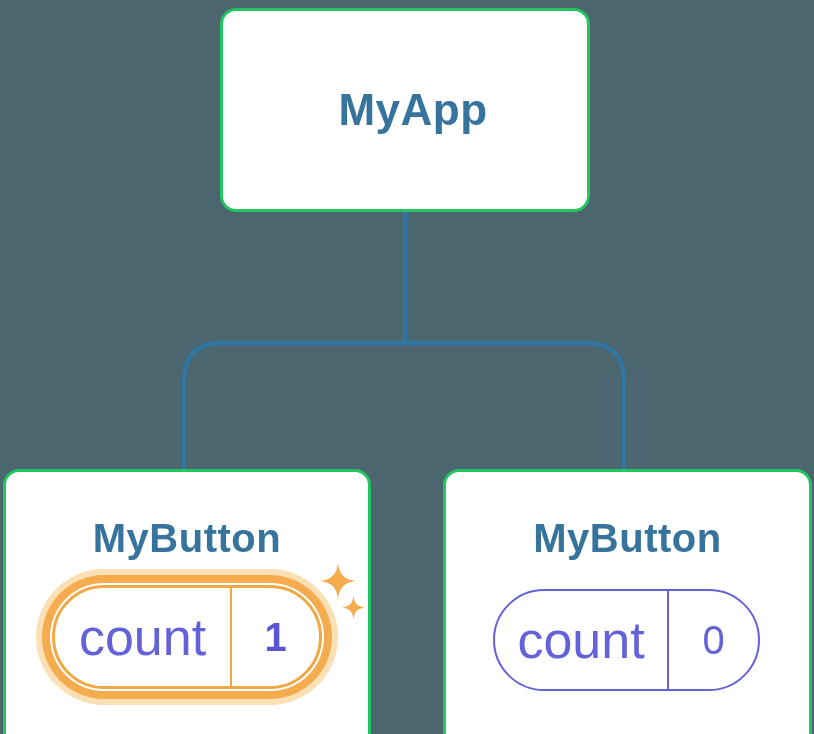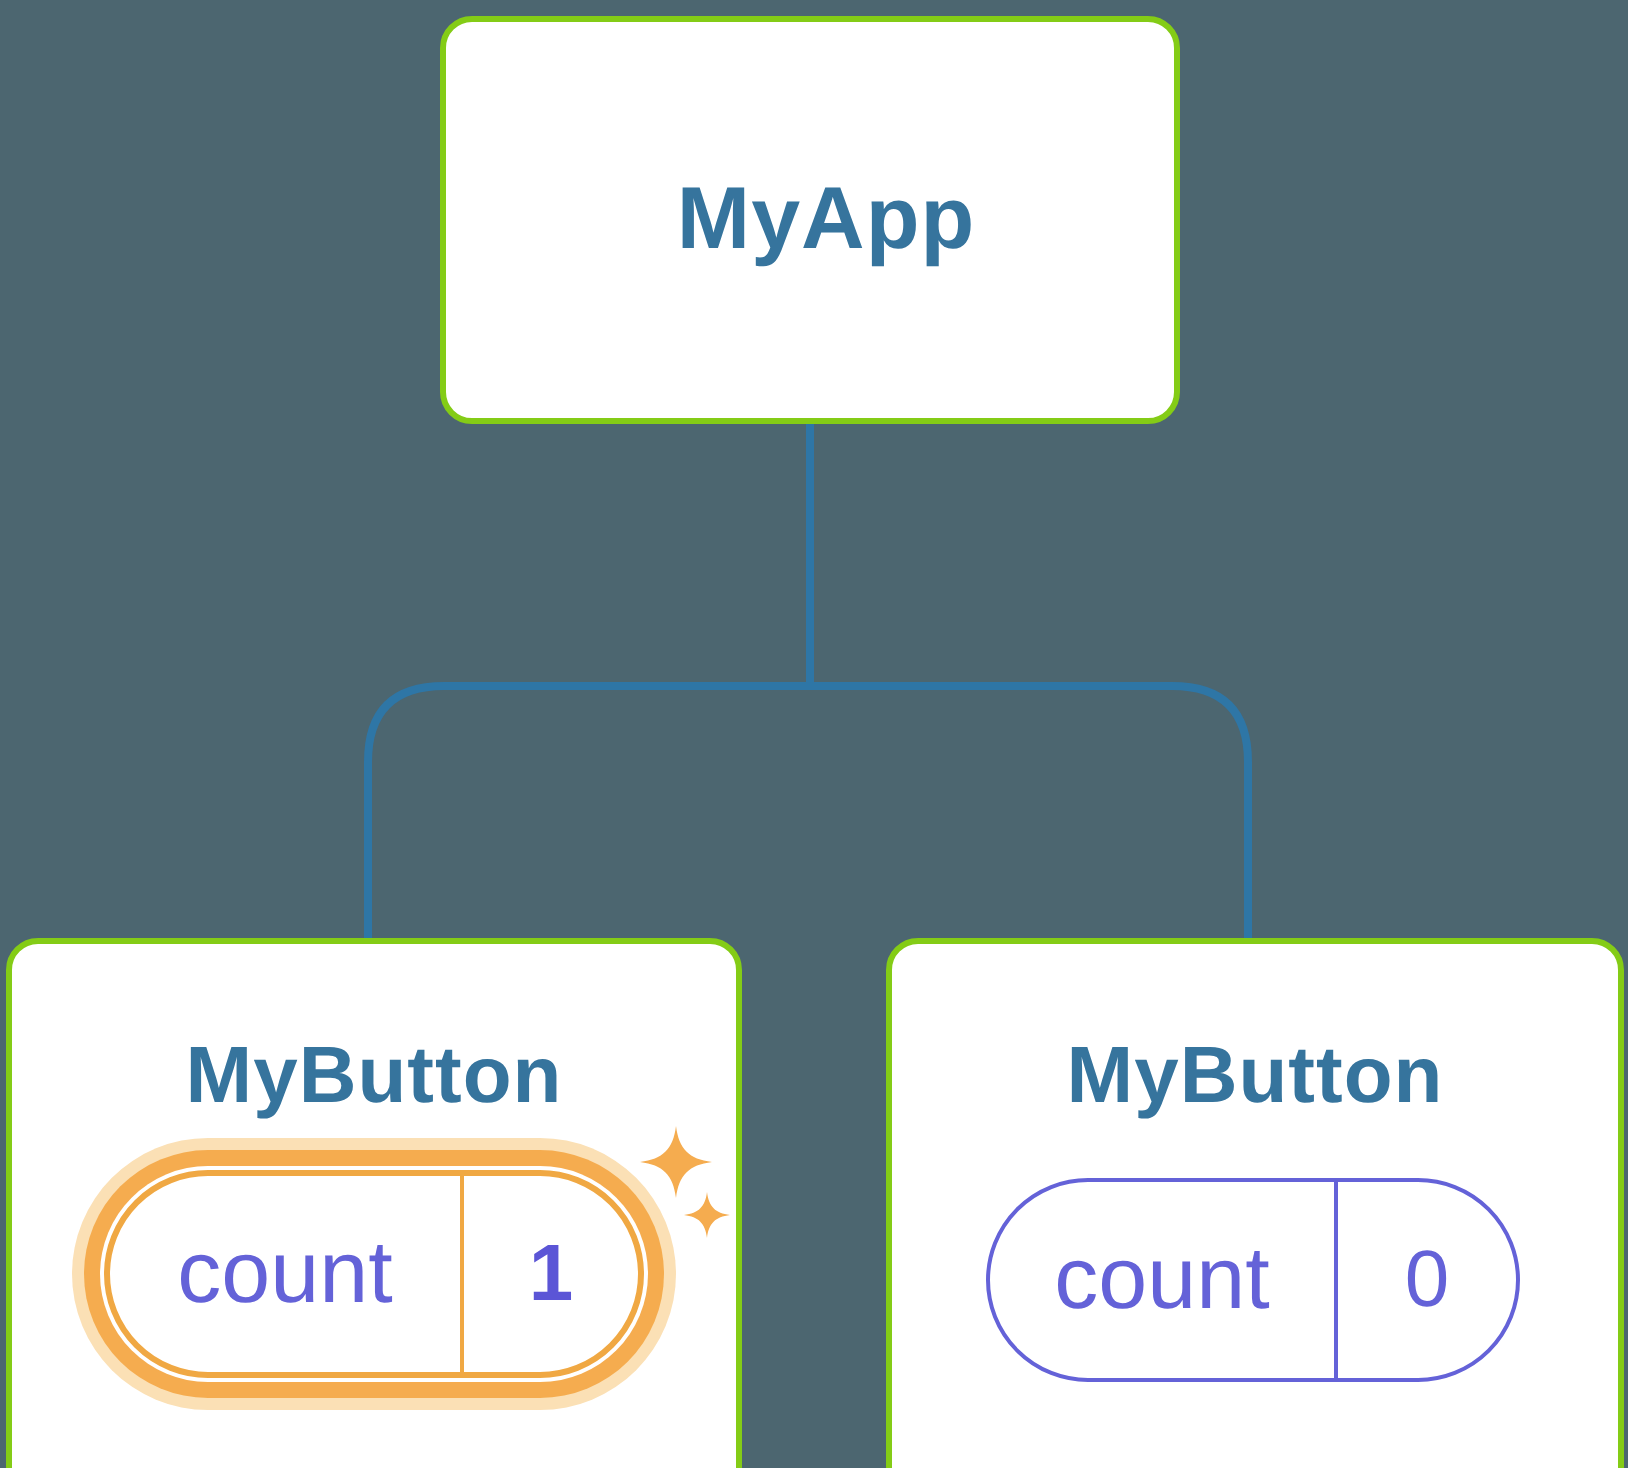--- a/index.html
+++ b/index.html
@@ -17,21 +17,21 @@
   }
   .connector-svg {
     position: absolute;
     left: 0;
     top: 0;
     pointer-events: none;
   }
   .node {
     position: absolute;
     background: #ffffff;
-    border: 3px solid #84cc16;
+    border: 3px solid #22c55e;
     border-radius: 16px;
     box-sizing: border-box;
     padding-left: 16px;
   }
   .node-root {
     left: 220px;
     top: 8px;
     width: 370px;
     height: 204px;
     display: flex;
@@ -93,21 +93,21 @@
   .node-child-right .state-label-section { flex-basis: 172px; }
   .state-value-section {
     flex: 1 1 auto;
     display: flex;
     align-items: center;
     justify-content: center;
   }
   .node-child-left .state-value-section { border-left: 2.5px solid #F0A843; }
   .node-child-right .state-value-section { border-left: 2px solid #6462D8; }
   .state-name {
-    font-size: 44px;
+    font-size: 52px;
     color: #6462D8;
   }
   .state-value {
     font-size: 40px;
     color: #6462D8;
   }
   .state-value.bold { font-weight: 700; color: #5B55D6; }
   .sparkle {
     position: absolute;
   }

